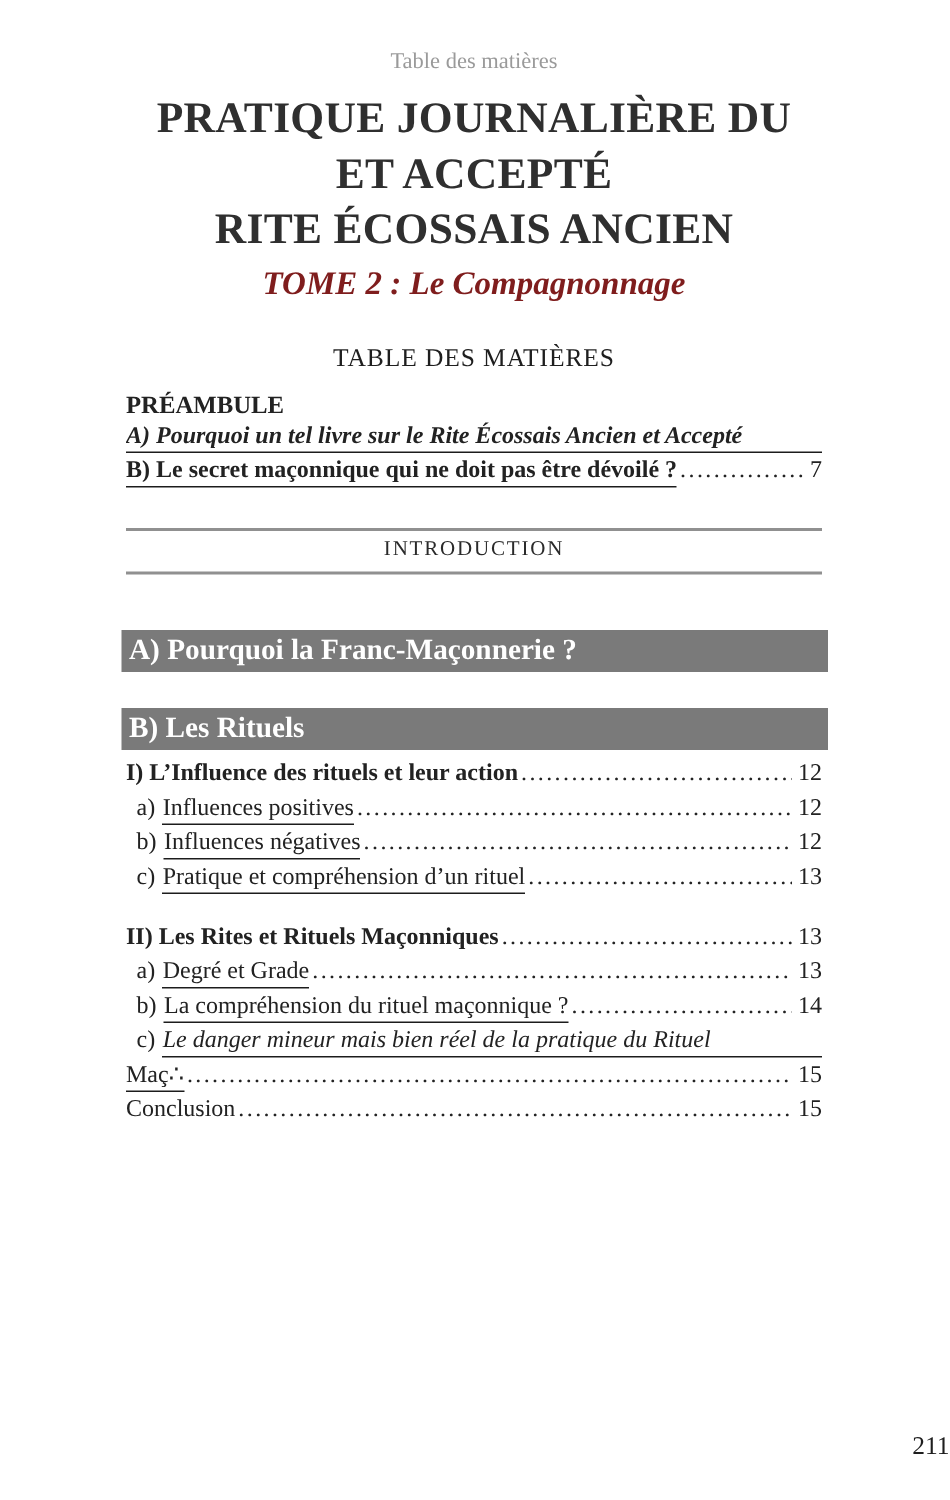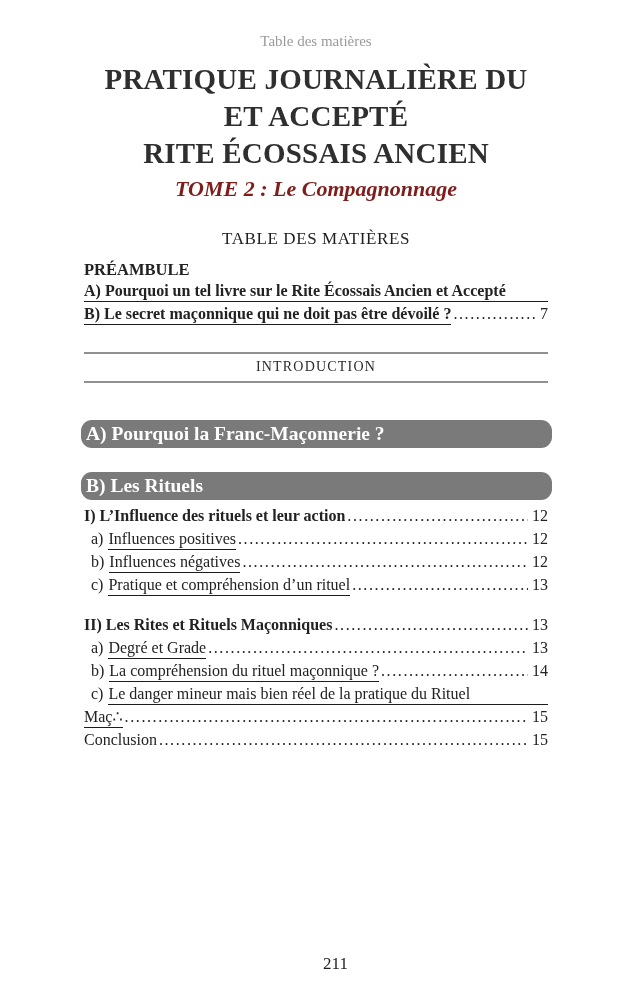--- a/index.html
+++ b/index.html
@@ -56,21 +56,21 @@
     align-items:baseline;
     white-space:nowrap;
     font-size:16px;
     line-height:23px;
   }
   .bold { font-weight:bold; }
   .u {
     border-bottom:1.5px solid #1c1c1c;
     line-height:20px;
   }
-  .fill { flex:1 1 auto; overflow:hidden; }
+  .fill { flex:1 1 auto; overflow:hidden;font-style:italic; }
   .dots { flex:1 1 auto; overflow:hidden; margin:0 2px; font-weight:normal; }
   .dots::after {
     content:"..........................................................................................................................................................";
     letter-spacing:1.6px;
   }
   .pg { margin-left:2px; font-weight:normal; }
   .prefix { margin-left:7px; margin-right:5px; flex:0 0 auto; }
   .intro-banner {
     margin-top:27px;
     border-top:2px solid #909090;
@@ -86,30 +86,29 @@
     color:#ffffff;
     font-weight:bold;
     font-size:19.5px;
     line-height:28px;
     height:28px;
     padding-left:5px;
     margin-left:-3px;
     margin-right:-4px;
     overflow:hidden;
     white-space:nowrap;
-    border-radius:11px;
   }
   .banner-a { margin-top:37px; }
   .banner-b { margin-top:24px; }
   .toc-group-first { margin-top:4px; }
   .toc-group { margin-top:17px; }
   .folio {
     position:absolute;
     left:0; right:0; bottom:26px;
-    text-align:center;
+    text-align:right;
     font-size:17px;
     color:#1e1e1e;
     padding-left:38px;
   }
 </style>
 </head>
 <body>
 
 <div class="page">
 

